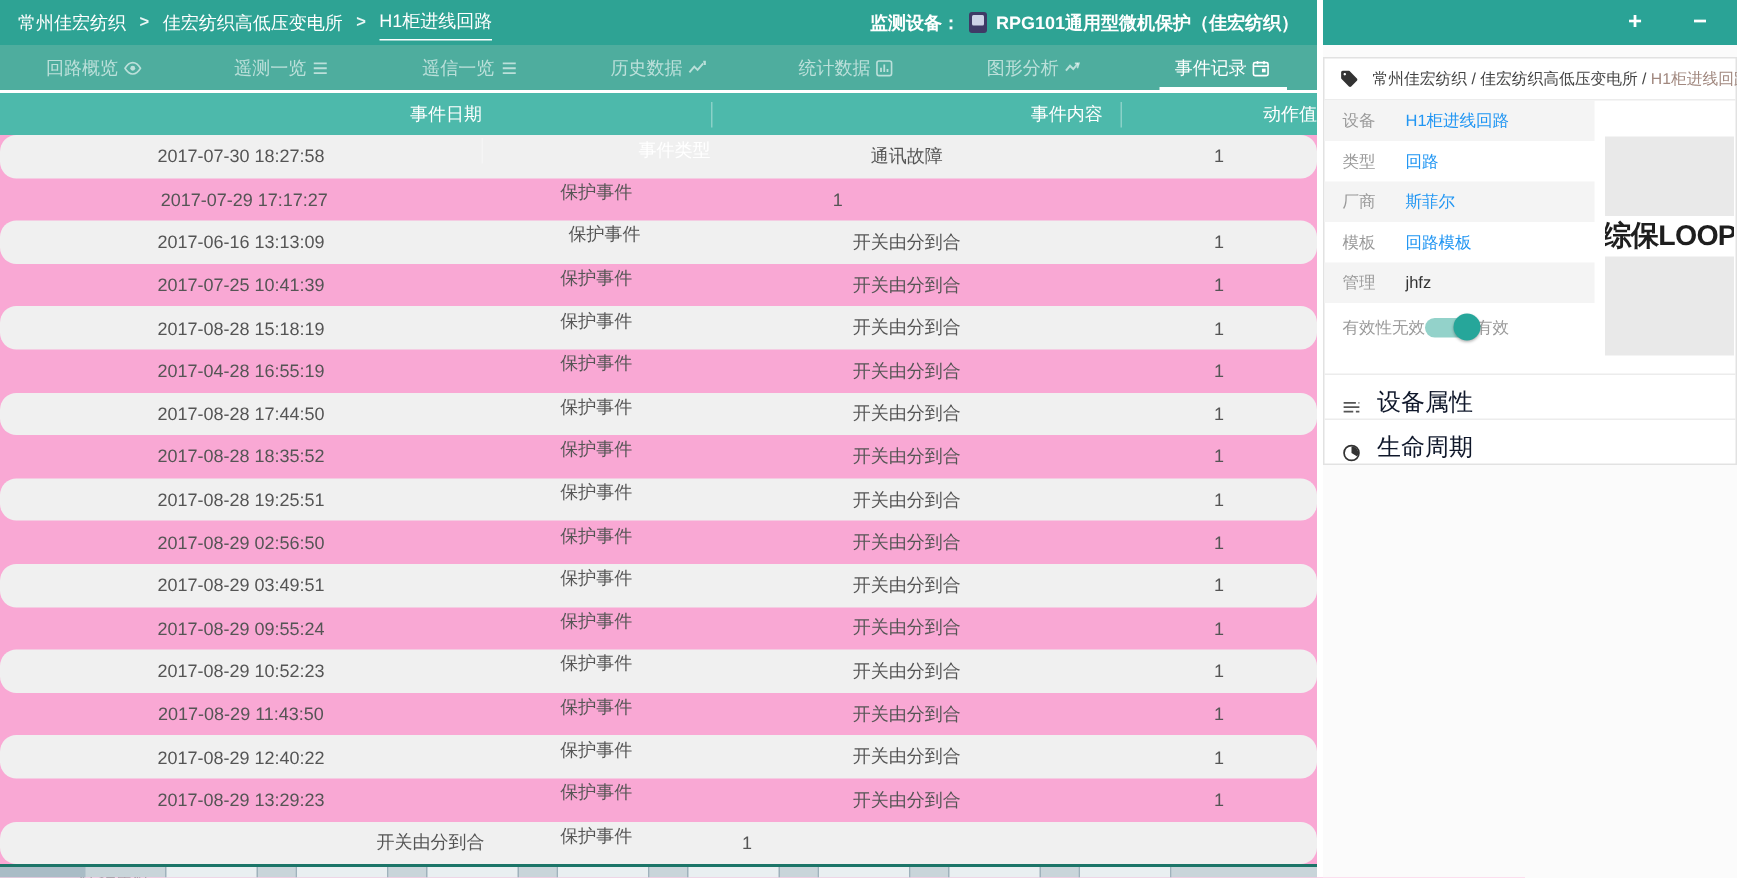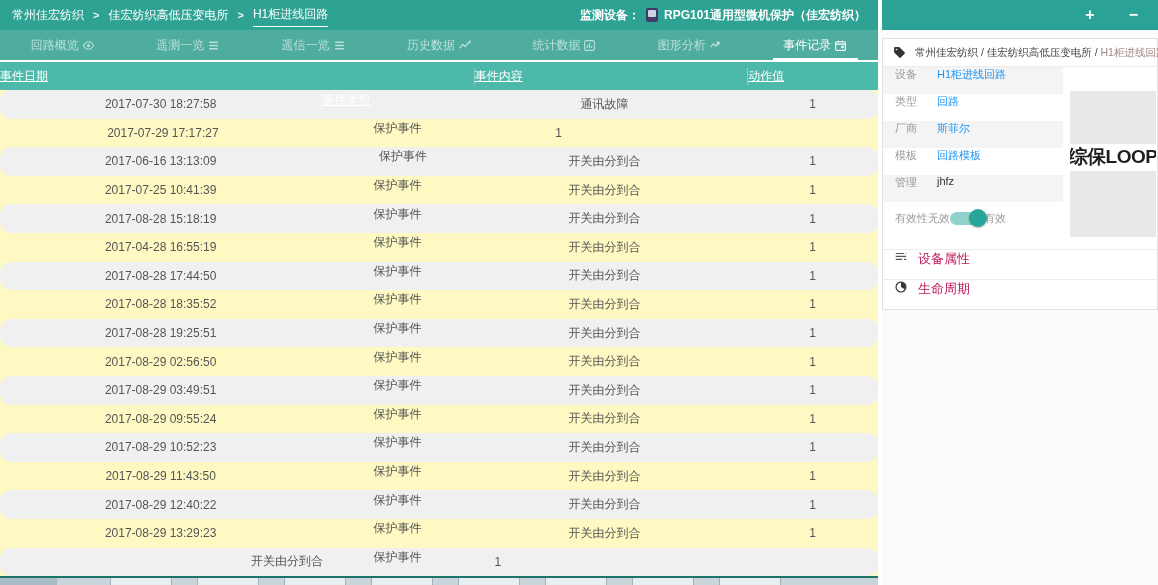--- a/index.html
+++ b/index.html
@@ -1,20 +1,20 @@
 <!DOCTYPE html>
 <html><head>
 <meta charset="utf-8">
 <style>
   html,body{margin:0;padding:0;overflow:hidden;}
   body{width:1158px;height:585px;position:relative;background:#fff;
        font-family:"Liberation Sans","DejaVu Sans",sans-serif;}
 
   
-  .main{position:absolute;left:0;top:0;width:878px;height:585px;background:#fef9c3;}
+  .main{position:absolute;left:0;top:0;width:878px;height:585px;background:#f9a8d4;}
 
   .app-header{height:30px;background:#2ea394;display:flex;align-items:center;
               justify-content:space-between;color:#fff;font-size:12px;padding:0 12px;}
   .crumbs{display:flex;align-items:center;gap:9px;}
   .crumb{cursor:pointer;white-space:nowrap;}
   .crumb-sep{font-weight:bold;font-size:11px;opacity:.9;}
   .crumb.current{border-bottom:1px solid #fff;padding-bottom:3px;margin-bottom:-3px;}
   .monitor{display:flex;align-items:center;gap:6px;font-weight:bold;white-space:nowrap;}
   .dev-icon{width:12px;height:14px;background:#3f3a66;border-radius:2px;display:inline-block;
             position:relative;}
@@ -25,21 +25,21 @@
   .tab{flex:1;display:flex;align-items:center;justify-content:center;gap:3px;
        color:rgba(255,255,255,.62);font-size:12px;position:relative;cursor:pointer;
        white-space:nowrap;}
   .tab svg{width:13px;height:13px;display:block;}
   .tab.active{color:#fff;}
   .tab.active::after{content:"";position:absolute;left:16%;right:16%;bottom:0;height:2px;background:#fff;}
 
   .tab-sep{height:2px;background:#fff;}
 
   .thead{display:flex;height:28px;background:#4db9ab;color:#fff;font-size:12px;align-items:center;}
-  .th{text-align:left;text-decoration:underline;}
+  .th{text-align:right;}
   .th + .th{border-left:1px solid rgba(255,255,255,.35);}
   .th,.td{box-sizing:border-box;}
   .c0{width:37.1%;} .c1{width:17.6%;margin-top:48px;} .c2{width:30.2%;} .c3{width:15.1%;margin-left:12px;}
   .trow{display:flex;height:28.6px;align-items:center;font-size:12px;color:#555;cursor:default;border-radius:11px;}
   .trow:nth-child(odd){background:#f0f0f0;}
   .td{text-align:center;}
 
   .bottom-line{position:absolute;left:0;bottom:7px;width:878px;height:2px;background:#1c7568;}
   .pager-strip{position:absolute;left:0;bottom:0;width:878px;height:7px;background:#c9d5da;}
   .pager-strip .lead{position:absolute;left:0;top:0;width:57px;height:7px;background:#a9bcc6;}
@@ -50,36 +50,36 @@
   .panel-header{height:30px;background:#2aa396;display:flex;align-items:center;
                 justify-content:flex-end;gap:34px;padding:0 20px;color:#fff;}
   .pm-btn{font-size:16px;line-height:1;cursor:pointer;font-weight:bold;}
 
   .panel-card{margin-top:8px;background:#fff;border:1px solid #e2e2e2;position:relative;}
   .panel-crumb{display:flex;align-items:center;gap:9px;height:27px;padding:0 10px;
                border-bottom:1px solid #ececec;font-size:10.5px;color:#444;white-space:nowrap;}
   .panel-crumb svg{width:13px;height:13px;flex:none;}
   .pc-current{color:#a1887f;}
 
-  .field-row{display:flex;align-items:flex-start;height:27px;width:180px;box-sizing:border-box;
+  .field-row{display:flex;align-items:center;height:27px;width:180px;box-sizing:border-box;
              padding-left:12px;font-size:11px;}
   .field-row:nth-child(odd){background:#f4f4f4;}
   .f-label{width:42px;color:#9a9a9a;flex:none;}
   .f-value{color:#333;}
   .f-value.link{color:#2196f3;cursor:pointer;}
 
   .validity-row{display:flex;align-items:center;height:33px;padding-left:12px;font-size:11px;
                 color:#9a9a9a;gap:0;}
   .toggle{width:34px;height:13px;background:#93d2ca;border-radius:7px;position:relative;cursor:pointer;}
   .toggle-knob{width:18px;height:18px;border-radius:50%;background:#26a69a;position:absolute;
                right:-3px;top:-3px;box-shadow:0 1px 2px rgba(0,0,0,.3);}
 
   .card-spacer{height:14px;}
-  .section-row{display:flex;align-items:flex-start;gap:10px;height:29px;padding-left:11px;
-               border-top:1px solid #ececec;font-size:13px;color:#be185d;cursor:pointer;}
+  .section-row{display:flex;align-items:flex-end;gap:10px;height:29px;padding-left:11px;
+               border-top:1px solid #ececec;font-size:16px;color:#0f172a;cursor:pointer;}
   .section-row svg{width:14px;height:14px;}
 
   .image-box{position:absolute;top:52px;right:1px;width:86px;height:146px;background:#e9e9e9;
              display:flex;flex-direction:column;overflow:hidden;}
   .image-box .fill-top{flex:1;}
   .image-box .band{background:#fff;height:27px;display:flex;align-items:center;justify-content:center;
              font-size:19px;font-weight:bold;color:#1e1e1e;letter-spacing:-0.5px;white-space:nowrap;}
   .image-box .fill-bot{flex:1.25;}
 </style>
 </head>

